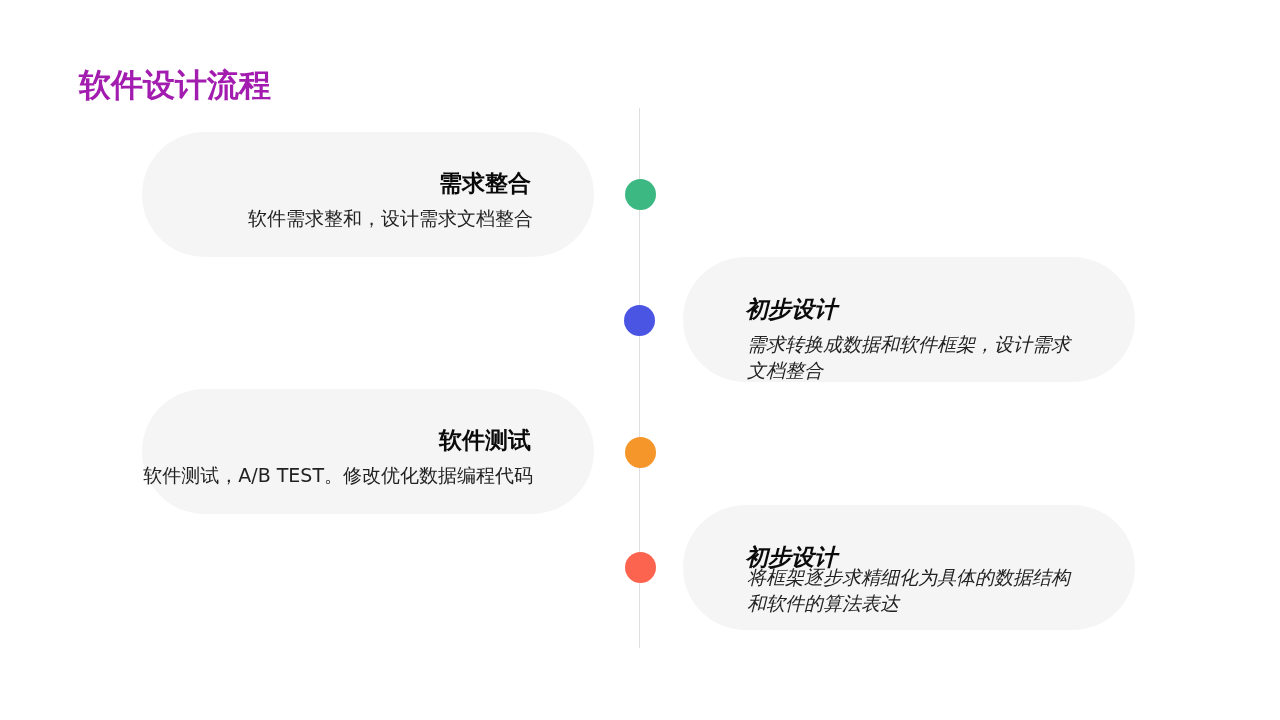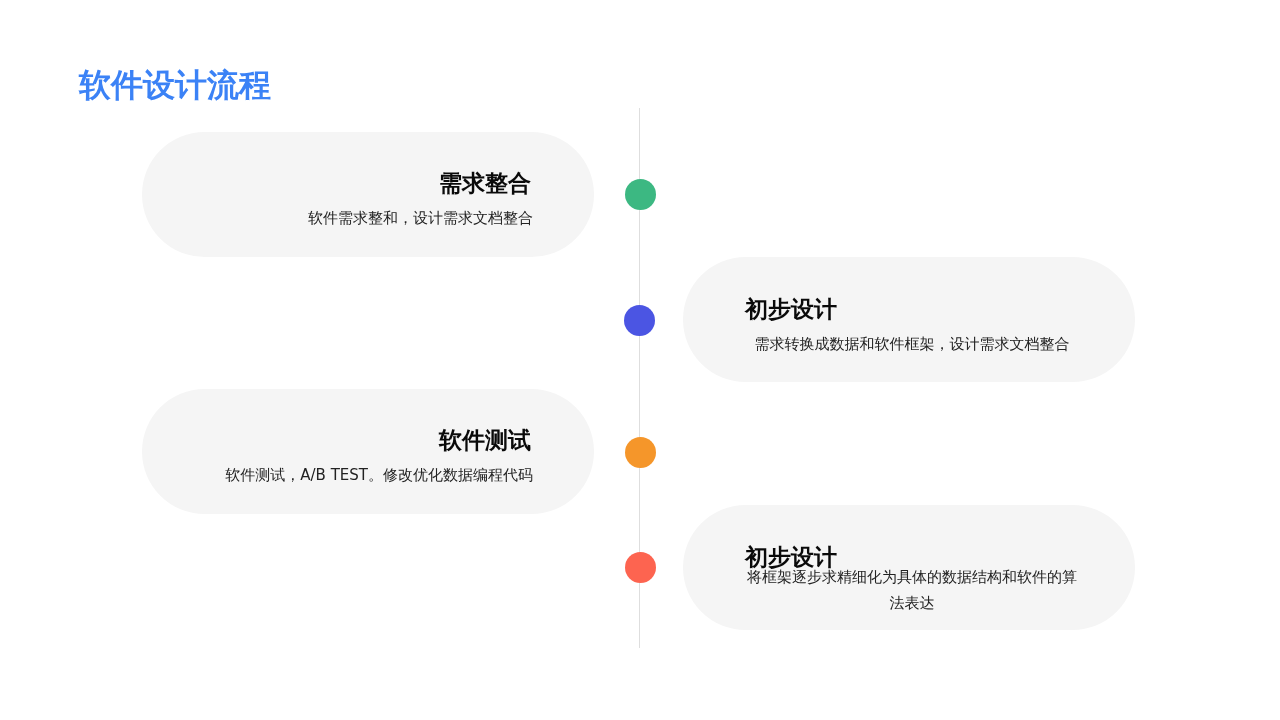--- a/index.html
+++ b/index.html
@@ -5,39 +5,39 @@
     html, body { margin: 0; padding: 0; }
     body {
       width: 1280px; height: 720px; position: relative; overflow: hidden;
       background: #ffffff;
       font-family: "DejaVu Sans", "Liberation Sans", sans-serif;
       color: #111;
     }
     .page-title {
       position: absolute; left: 79px; top: 64px;
       font-size: 32px; font-weight: bold; letter-spacing: 0px;
-      color: #3b82f6; line-height: 42px;
+      color: #a21caf; line-height: 42px;
     }
     .timeline-line {
       position: absolute; left: 639px; top: 108px; width: 1px; height: 540px;
       background: #dedede;
     }
     .card {
       position: absolute; width: 452px; height: 125px;
       border-radius: 63px; background: #f5f5f5;
       box-sizing: border-box;
     }
     .card.left { text-align: left; }
-    .card.right { text-align: center; }
+    .card.right { text-align: left; font-style: italic; }
     .card .title {
       position: absolute; font-size: 23px; font-weight: bold; color: #0a0a0a;
       line-height: 30px; white-space: nowrap;
     }
     .card .desc {
-      position: absolute; font-size: 15px; color: #222; line-height: 26px;
+      position: absolute; font-size: 19px; color: #222; line-height: 26px;
     }
     .card.left .title { right: 63px; }
     .card.left .desc { right: 61px; white-space: nowrap; }
     .card.right .title { left: 62px; }
     .card.right .desc { left: 64px; width: 330px; }
     .dot {
       position: absolute; width: 31px; height: 31px; border-radius: 50%;
     }
   </style>
 </head>

